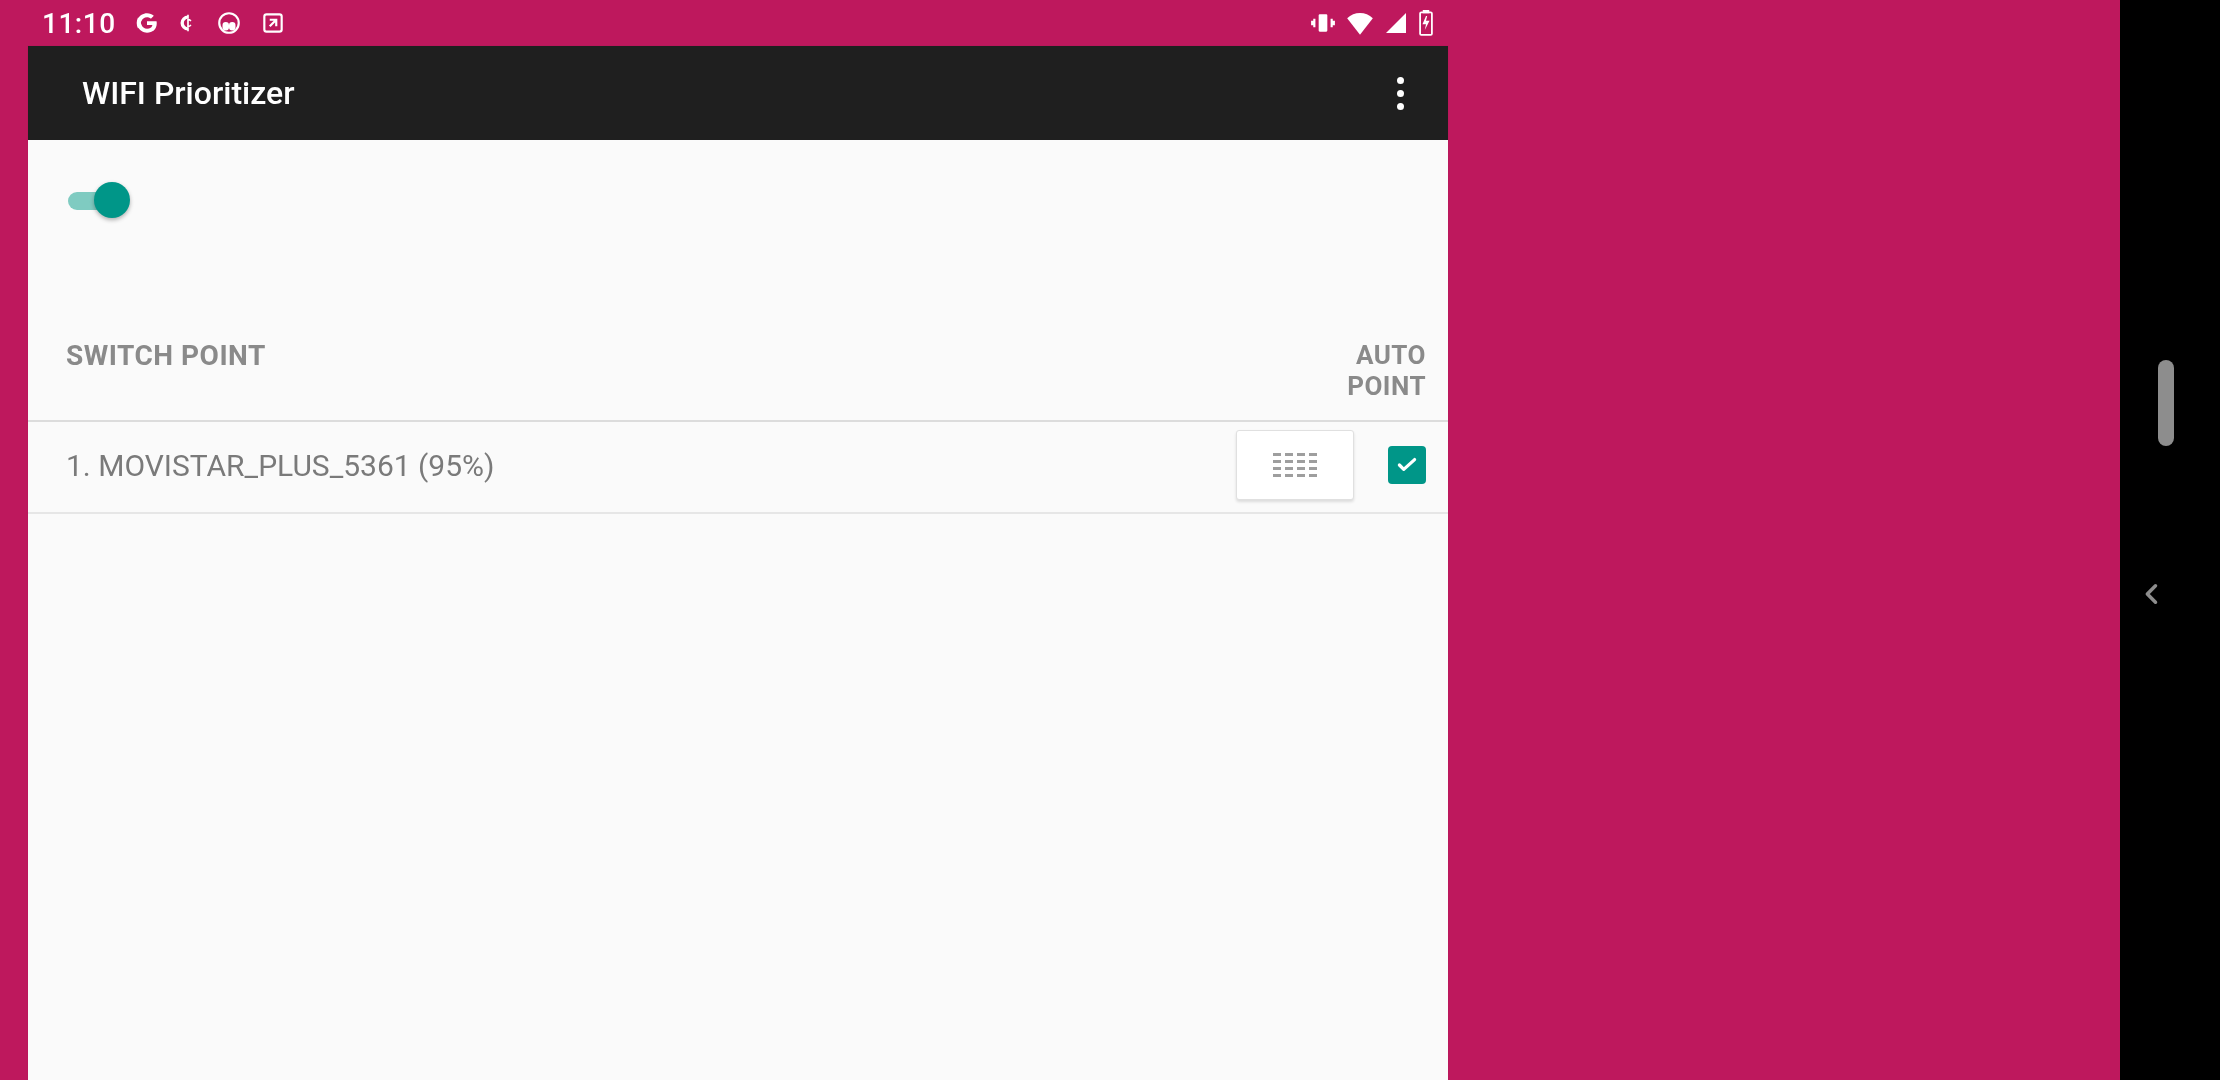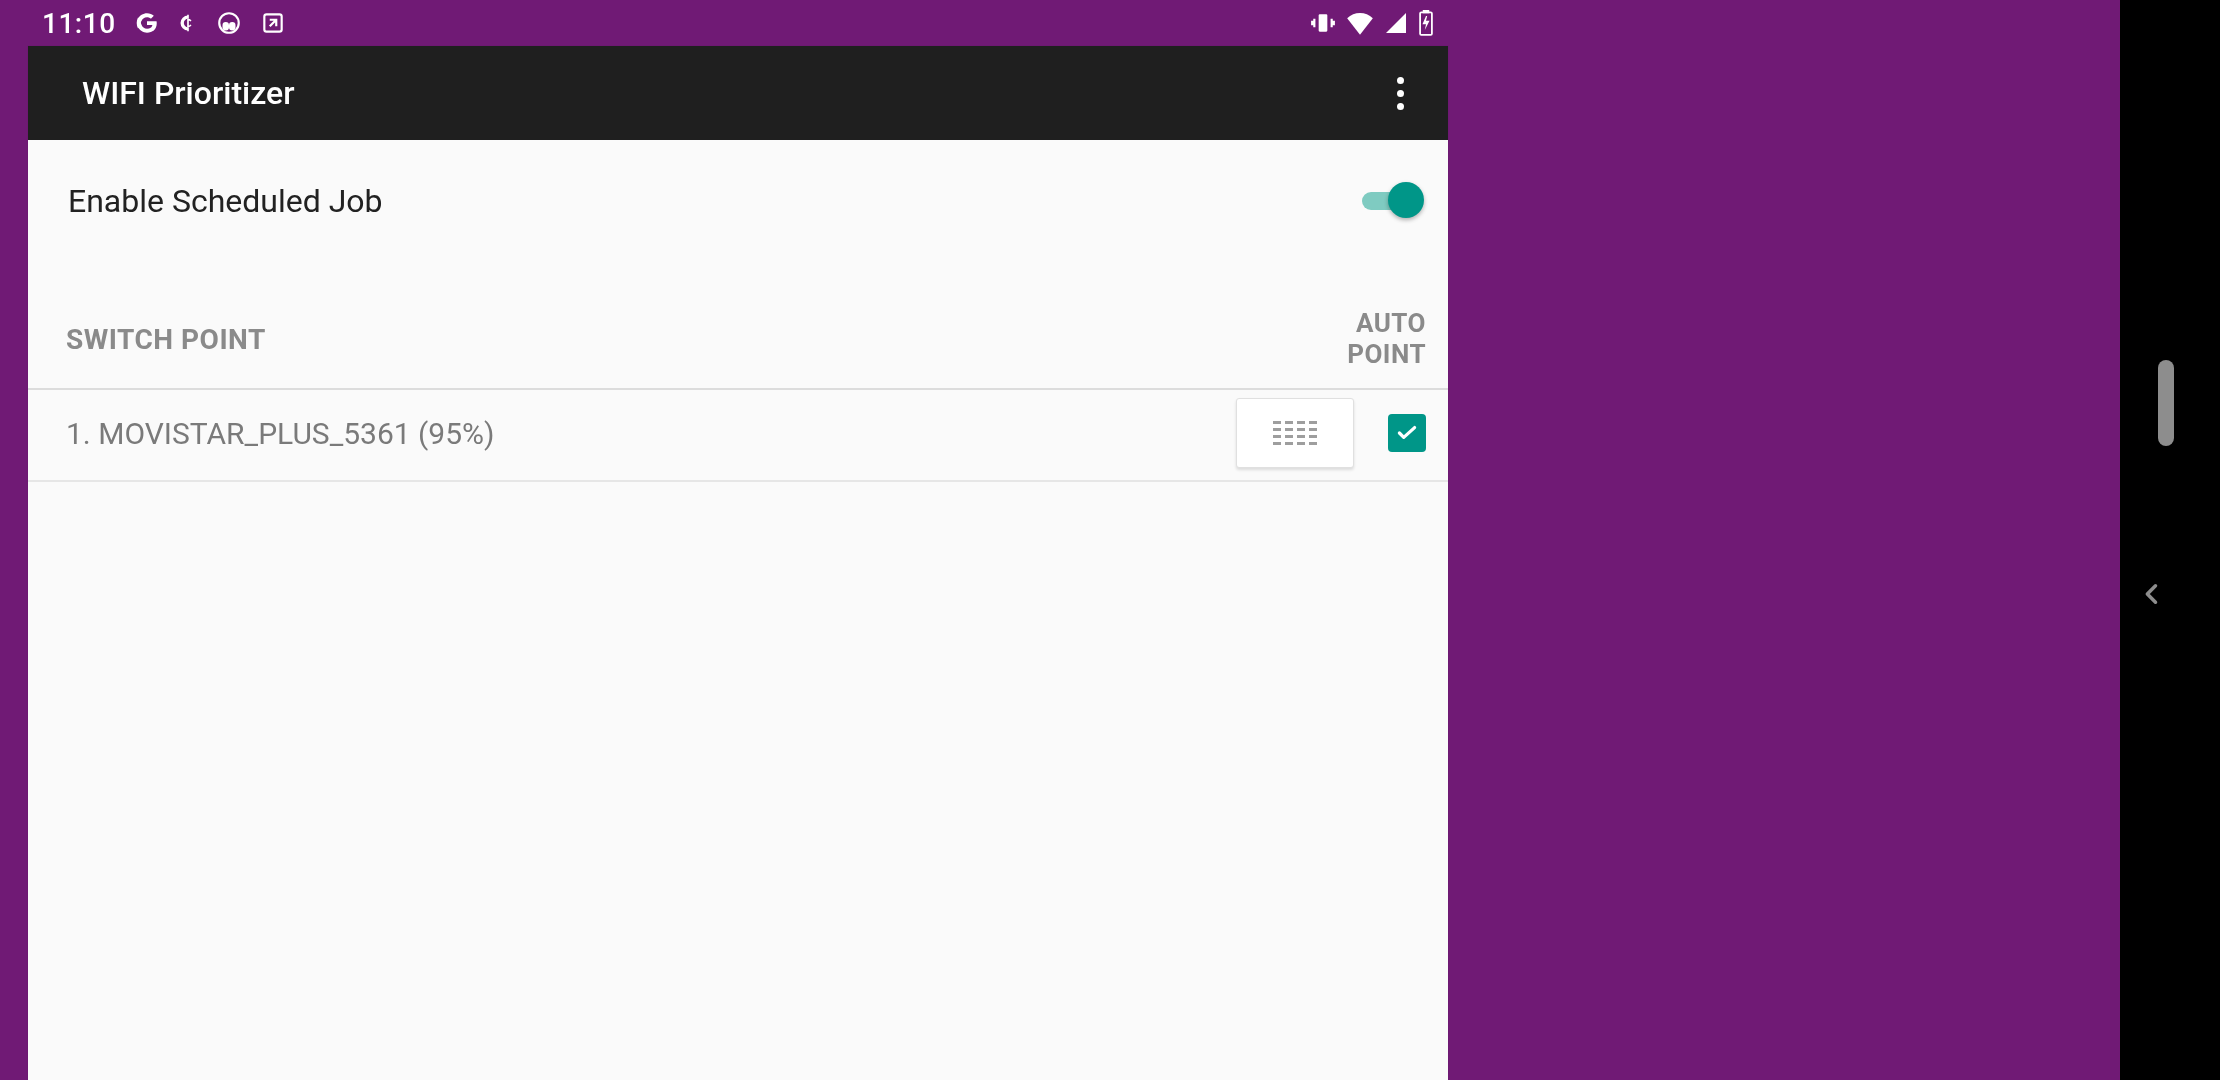--- a/index.html
+++ b/index.html
@@ -2,21 +2,21 @@
 <html><head>
 <meta charset="utf-8">
 <style>
   * { margin: 0; padding: 0; box-sizing: border-box; }
   html, body { width: 2220px; height: 1080px; background: #000; font-family: Roboto, "Helvetica Neue", Arial, sans-serif; overflow: hidden; }
 
   .device {
     position: absolute;
     left: 0; top: 0;
     width: 2220px; height: 1080px;
-    background: #701a75;
+    background: #be185d;
   }
 
   
   .status-bar {
     position: absolute;
     left: 28px; top: 0;
     width: 1420px; height: 46px;
     display: flex;
     align-items: center;
     justify-content: space-between;
@@ -113,20 +113,21 @@
     color: #8a8a8a;
   }
   .header-auto {
     font-size: 26px;
     font-weight: 700;
     letter-spacing: 0.5px;
     color: #8a8a8a;
     text-align: right;
     line-height: 1.2;
     width: 130px;
+    margin-top: 32px;
   }
 
   
   .ap-row {
     display: flex;
     align-items: center;
     padding: 8px 22px 12px 38px;
     border-bottom: 2px solid #e6e6e6;
   }
   .ap-name {
@@ -260,21 +261,20 @@
           <span></span>
             <span></span>
             <span></span>
         </div>
       </div>
     </div>
 
     <div class="content">
 
       <div class="row-enable">
-        <div class="row-enable-label">Enable Scheduled Job</div>
         <div class="switch">
           <div class="switch-track"></div>
           <div class="switch-thumb"></div>
         </div>
       </div>
 
       <div class="list-header">
         <div class="header-ap">SWITCH POINT</div>
         <div class="header-auto">
           <span>AUTO</span><br>

